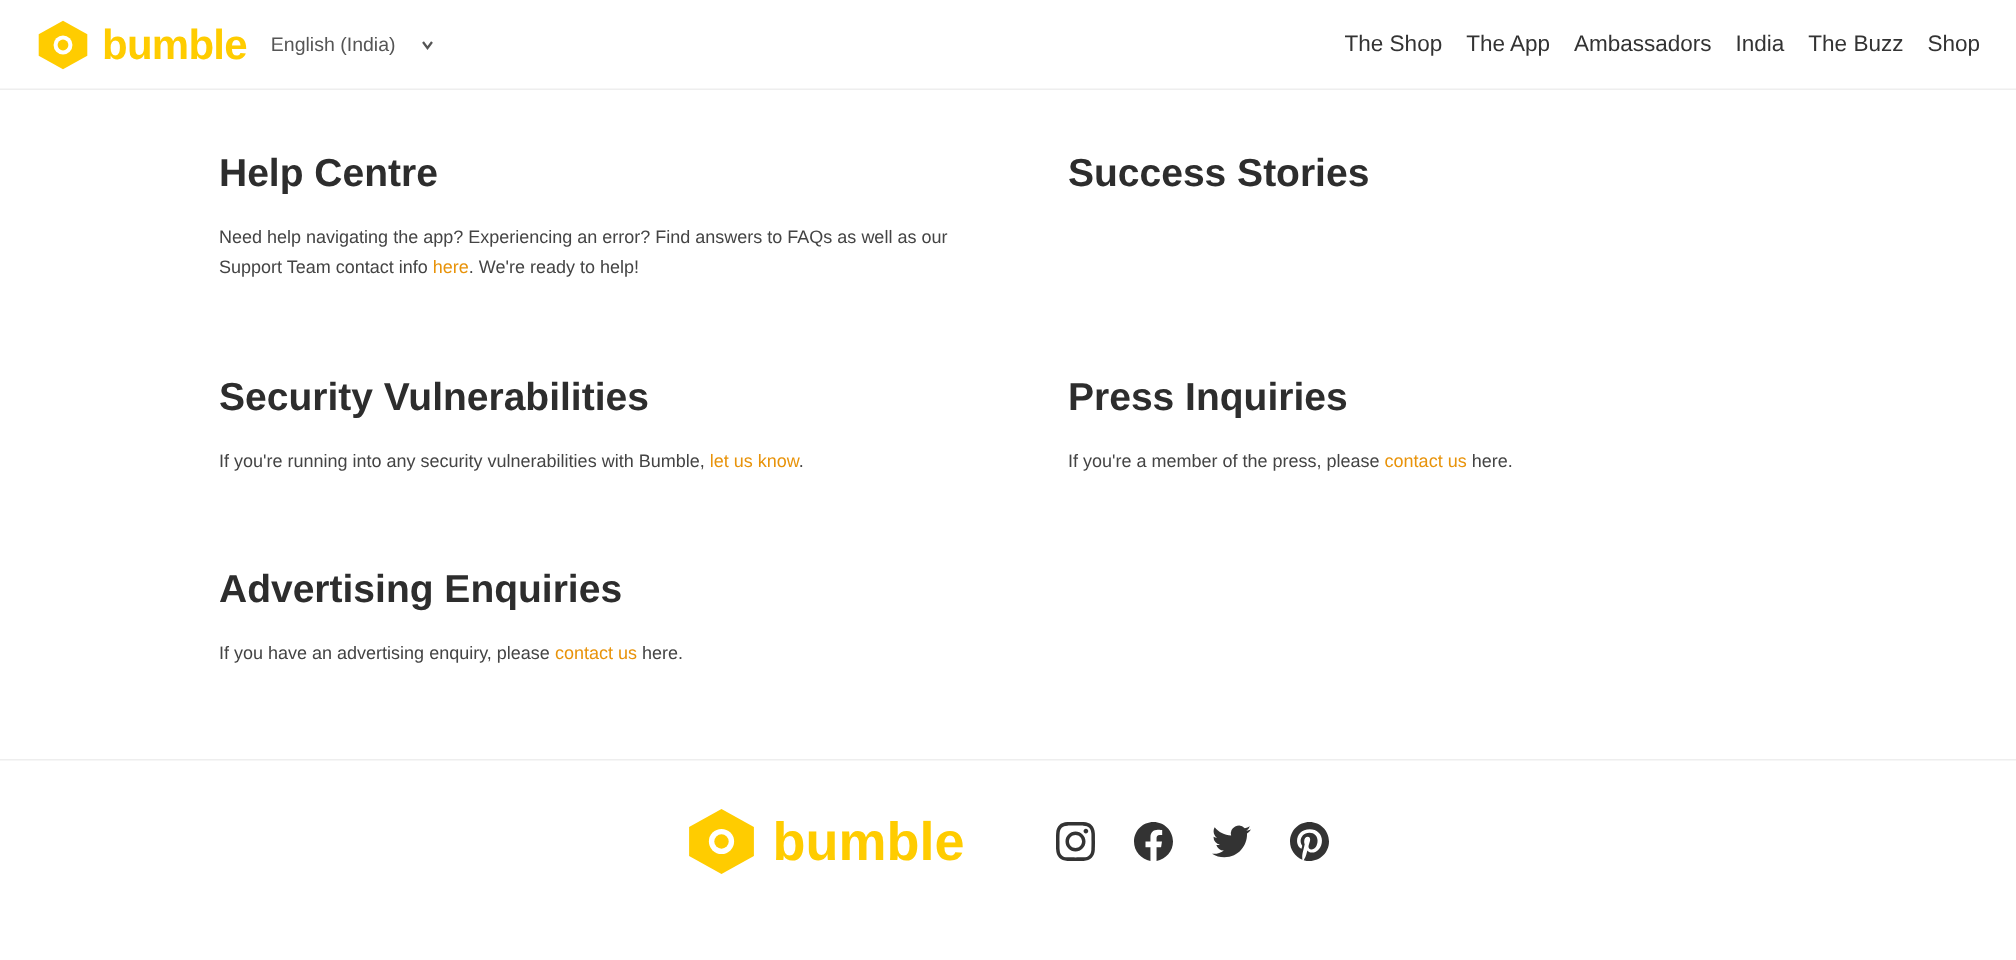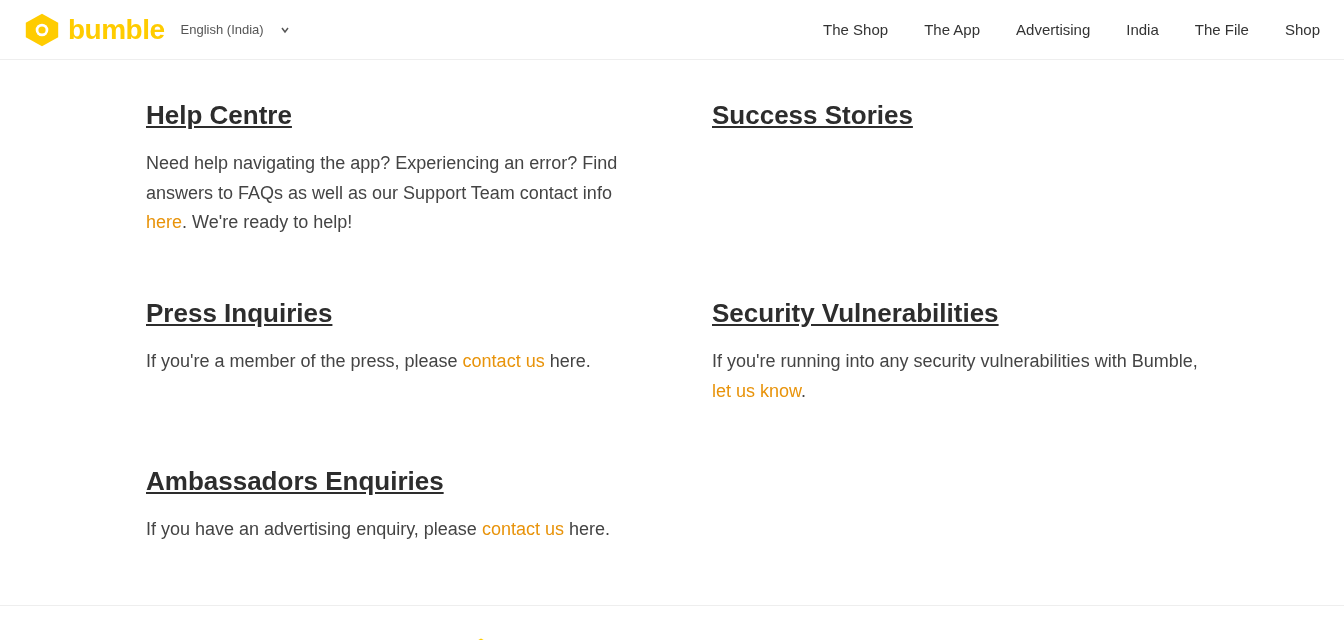--- a/index.html
+++ b/index.html
@@ -39,21 +39,21 @@
       font-size: 13px;
       color: #555;
       display: flex;
       align-items: center;
       gap: 16px;
       cursor: pointer;
     }
     .nav-menu {
       display: flex;
       align-items: flex-end;
-      gap: 36px;
+      gap: 16px;
       list-style: none;
     }
     .nav-menu a {
       text-decoration: none;
       font-size: 15px;
       color: #333;
       font-weight: 400;
     }
 
     
@@ -65,24 +65,23 @@
     .content-grid {
       display: grid;
       grid-template-columns: 1fr 1fr;
       gap: 60px 80px;
     }
     .content-card h2 {
       font-size: 26px;
       font-weight: 700;
       color: #2d2d2d;
       margin-bottom: 18px;
-      text-decoration: underline;
     }
     .content-card p {
-      font-size: 18px;
+      font-size: 12px;
       line-height: 1.65;
       color: #444;
     }
     .link-yellow { color: #E8930A; text-decoration: none; }
 
     
     .footer {
       background: #fff;
       border-top: 1px solid #eee;
       padding: 30px 24px;
@@ -137,47 +136,47 @@
       <span>English (India)</span>
       <svg width="10" height="10" viewBox="0 0 10 10">
           <path d="M2 3 L5 7 L8 3" stroke="#555" stroke-width="1.5" fill="none"></path>
         </svg>
     </div>
   </div>
   <nav>
     <ul class="nav-menu" id="nav-menu">
         <li><a href="#">The Shop</a></li>
         <li><a href="#">The App</a></li>
-        <li><a href="#">Advertising</a></li>
+        <li><a href="#">Ambassadors</a></li>
         <li><a href="#">India</a></li>
-        <li><a href="#">The File</a></li>
+        <li><a href="#">The Buzz</a></li>
         <li><a href="#">Shop</a></li>
       </ul>
   </nav>
 </header>
 
 <main class="main-content">
   <div class="content-grid" id="content-grid">
   <div class="content-card">
         <h2>Help Centre</h2>
         <p>Need help navigating the app? Experiencing an error? Find answers to FAQs as well as our Support Team contact info <a href="#" class="link-yellow">here</a>. We're ready to help!</p>
       </div>
       <div class="content-card">
         <h2>Success Stories</h2>
       </div>
       <div class="content-card">
+        <h2>Security Vulnerabilities</h2>
+        <p>If you're running into any security vulnerabilities with Bumble, <a href="#" class="link-yellow">let us know</a>.</p>
+      </div>
+      <div class="content-card">
         <h2>Press Inquiries</h2>
         <p>If you're a member of the press, please <a href="#" class="link-yellow">contact us</a> here.</p>
       </div>
       <div class="content-card">
-        <h2>Security Vulnerabilities</h2>
-        <p>If you're running into any security vulnerabilities with Bumble, <a href="#" class="link-yellow">let us know</a>.</p>
-      </div>
-      <div class="content-card">
-        <h2>Ambassadors Enquiries</h2>
+        <h2>Advertising Enquiries</h2>
         <p>If you have an advertising enquiry, please <a href="#" class="link-yellow">contact us</a> here.</p>
       </div>
     </div>
 </main>
 
 <footer class="footer">
   <div class="footer-logo-wrap">
     <svg width="48" height="48" viewBox="0 0 40 40">
       <polygon points="20,2 38,12 38,28 20,38 2,28 2,12" fill="#FFCC00"></polygon>
       <circle cx="20" cy="20" r="7" fill="white"></circle>

